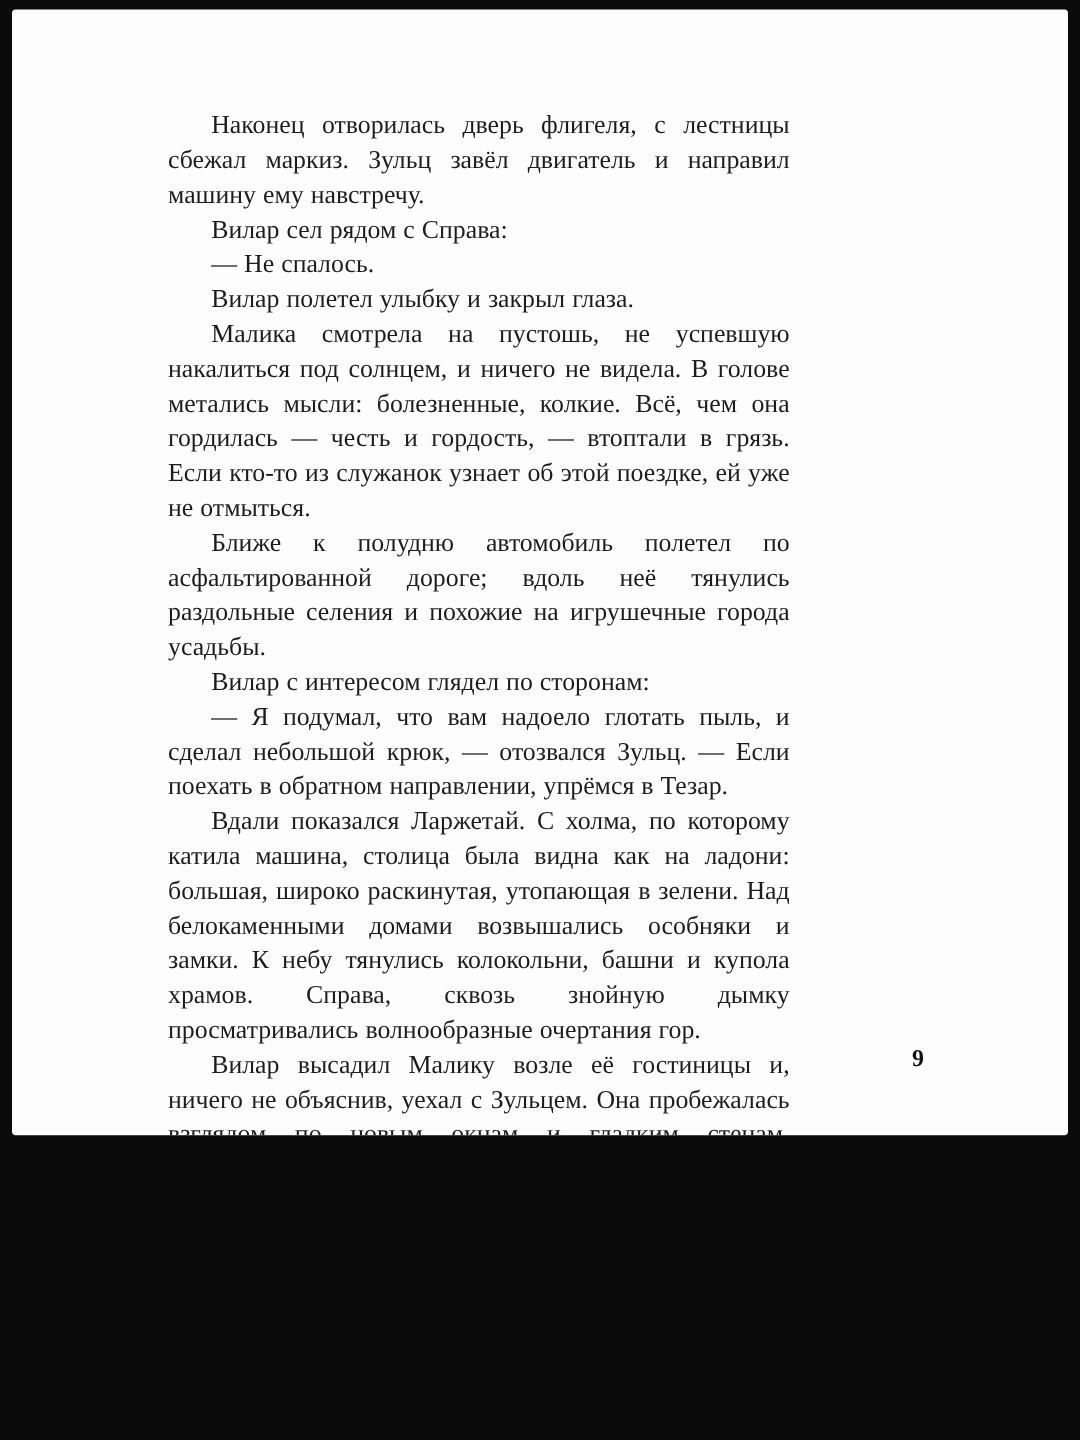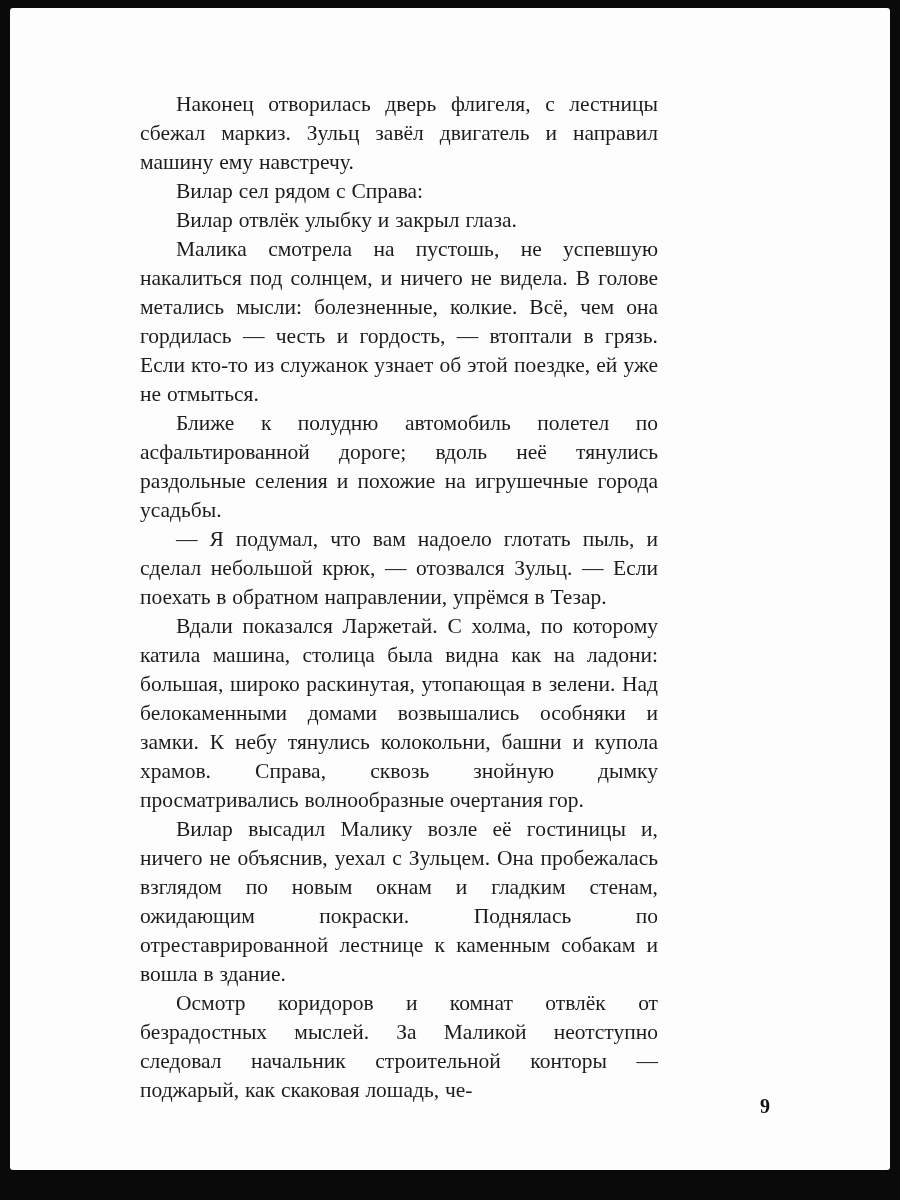--- a/index.html
+++ b/index.html
@@ -12,21 +12,21 @@
       background: #0a0a0a;
       position: relative;
       font-family: "Liberation Serif", "DejaVu Serif", serif;
       overflow: hidden;
     }
     .book-page {
       position: absolute;
       left: 10px;
       top: 8px;
       width: 880px;
-      height: 1162px;
+      height: 938px;
       background: #fdfdfd;
       border-radius: 3px;
       overflow: hidden;
     }
     .text-column {
       position: absolute;
       left: 130px;
       top: 82px;
       width: 518px;
       color: #1c1c1c;
@@ -50,22 +50,24 @@
       color: #111;
     }
   </style>
 </head>
 <body>
 
 <div class="book-page">
   <div class="text-column" id="text-column">
       <p class="para">Наконец отворилась дверь флигеля, с лестницы сбежал маркиз. Зульц завёл двигатель и направил машину ему навстречу.</p>
       <p class="para">Вилар сел рядом с Справа:</p>
-      <p class="para">Вилар отвлёк улыбку и закрыл глаза.</p>
+      <p class="para">— Не спалось.</p>
+      <p class="para">Вилар полетел улыбку и закрыл глаза.</p>
       <p class="para">Малика смотрела на пустошь, не успевшую накалиться под солнцем, и ничего не видела. В голове метались мысли: болезненные, колкие. Всё, чем она гордилась — честь и гордость, — втоптали в грязь. Если кто-то из служанок узнает об этой поездке, ей уже не отмыться.</p>
       <p class="para">Ближе к полудню автомобиль полетел по асфальтированной дороге; вдоль неё тянулись раздольные селения и похожие на игрушечные города усадьбы.</p>
+      <p class="para">Вилар с интересом глядел по сторонам:</p>
       <p class="para">— Я подумал, что вам надоело глотать пыль, и сделал небольшой крюк, — отозвался Зульц. — Если поехать в обратном направлении, упрёмся в Тезар.</p>
       <p class="para">Вдали показался Ларжетай. С холма, по которому катила машина, столица была видна как на ладони: большая, широко раскинутая, утопающая в зелени. Над белокаменными домами возвышались особняки и замки. К небу тянулись колокольни, башни и купола храмов. Справа, сквозь знойную дымку просматривались волнообразные очертания гор.</p>
       <p class="para">Вилар высадил Малику возле её гостиницы и, ничего не объяснив, уехал с Зульцем. Она пробежалась взглядом по новым окнам и гладким стенам, ожидающим покраски. Поднялась по отреставрированной лестнице к каменным собакам и вошла в здание.</p>
       <p class="para">Осмотр коридоров и комнат отвлёк от безрадостных мыслей. За Маликой неотступно следовал начальник строительной конторы — поджарый, как скаковая лошадь, че-</p>
     </div>
   <div class="page-number">9</div>
 </div>
 
 </body></html>

